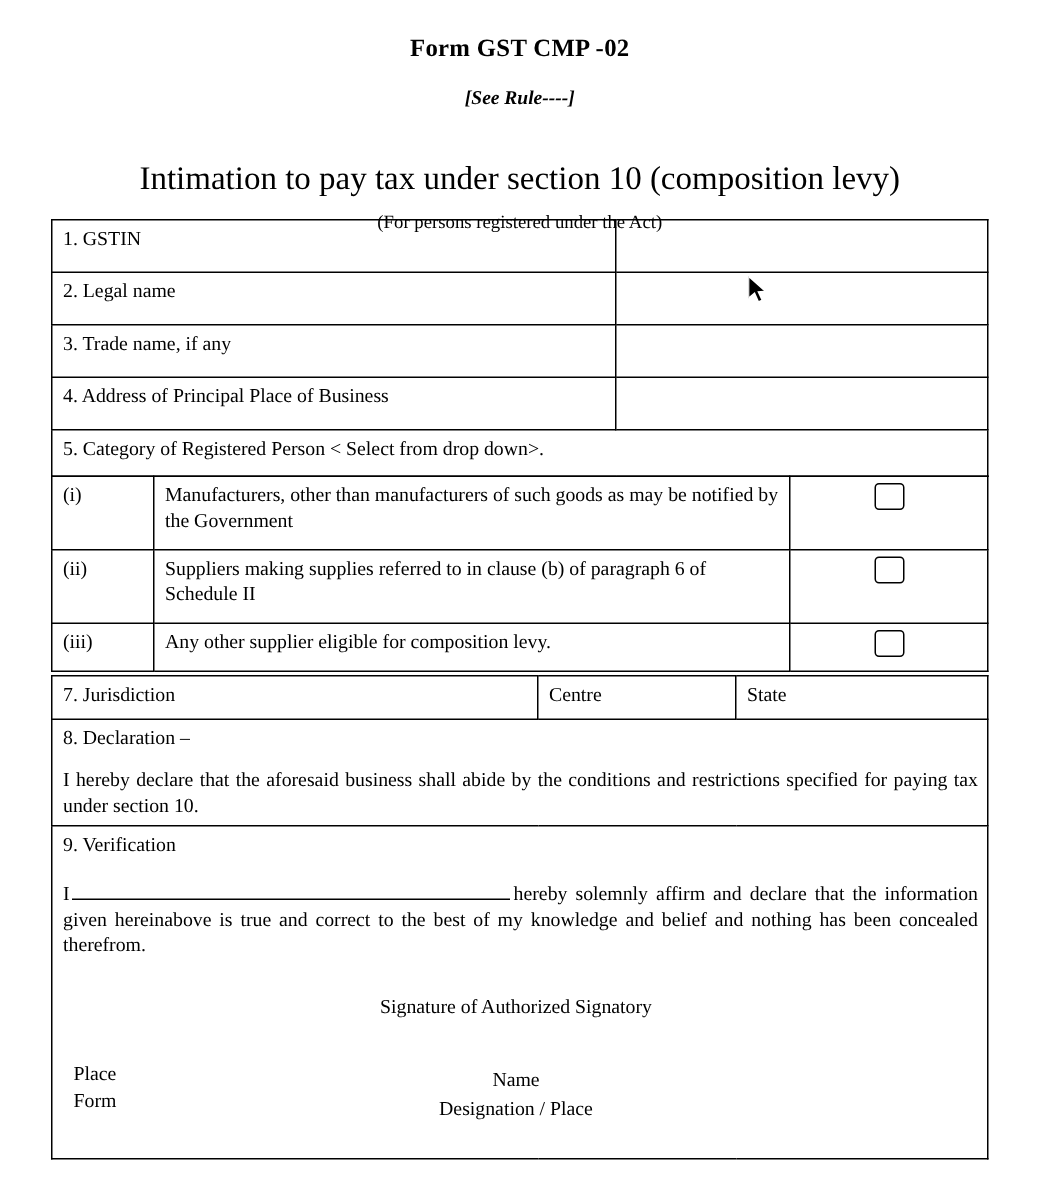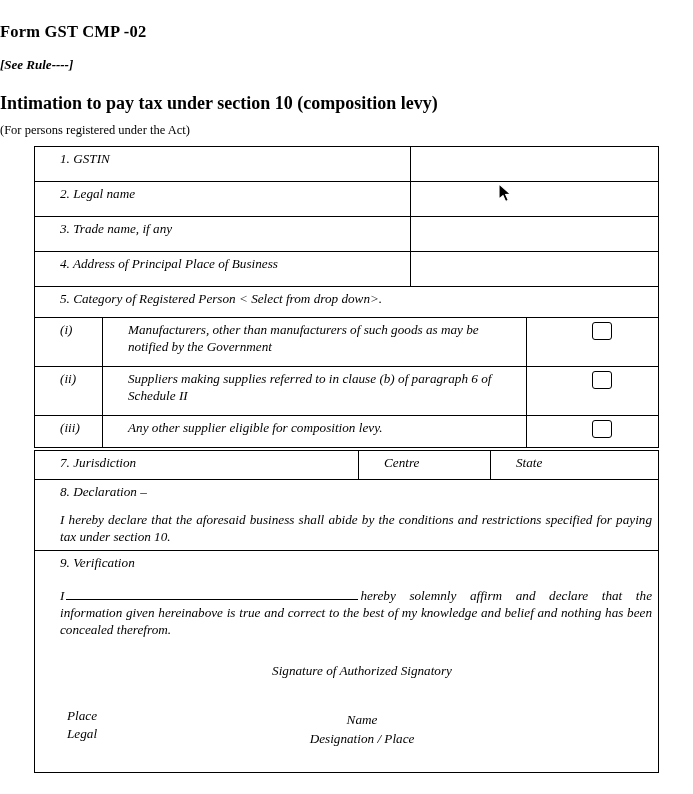--- a/index.html
+++ b/index.html
@@ -19,40 +19,40 @@
 
   .page {
     position: relative;
     width: 693px;
     height: 794px;
     box-sizing: border-box;
   }
 
   
   .header {
-    text-align: left;
+    text-align: center;
     padding-top: 22px;
   }
   .form-code {
     font-size: 16.5px;
     font-weight: bold;
     letter-spacing: 0.2px;
     line-height: 1.2;
   }
   .see-rule {
     font-size: 13px;
     font-style: italic;
     font-weight: bold;
     margin-top: 15px;
     line-height: 1.2;
   }
   .main-title {
-    font-size: 18px;
-    font-weight: bold;
-    margin-top: 21px;
+    font-size: 22px;
+    font-weight: normal;
+    margin-top: 34px;
     line-height: 1.2;
   }
   .sub-title {
     font-size: 12.5px;
     margin-top: 8px;
     line-height: 1.2;
   }
 
   
   .form-table-wrap {
@@ -64,22 +64,21 @@
   table.ftbl {
     border-collapse: collapse;
     width: 624px;
     table-layout: fixed;
   }
   table.ftbl td {
     border: 1px solid #000000;
     vertical-align: top;
     font-size: 13.2px;
     line-height: 1.28;
-    padding: 4px 6px 4px 25px;
-    font-style: italic;
+    padding: 4px 6px 4px 7px;
   }
   td.label-cell { height: 18px; }
   td.value-cell { }
 
   
   td.opt-num {
     text-align: left;
     padding-left: 36px;
     border-right: none;
     width: 68px;
@@ -282,21 +281,21 @@
           </td>
         </tr>
 
         <tr>
           <td class="sig-cell" colspan="3" style="border-top:none;">
             <div class="sig-inner">
               <div class="sig-line sig-signature">Signature of Authorized Signatory</div>
               <div class="sig-line sig-name">Name</div>
               <div class="sig-line sig-desig">Designation / Place</div>
               <div class="place-label">Place</div>
-              <div class="date-label">Legal</div>
+              <div class="date-label">Form</div>
             </div>
           </td>
         </tr>
 
       </tbody>
     </table>
   </div>
 
   <div class="cursor">
     <svg width="14" height="20" viewBox="0 0 14 20" xmlns="http://www.w3.org/2000/svg">

